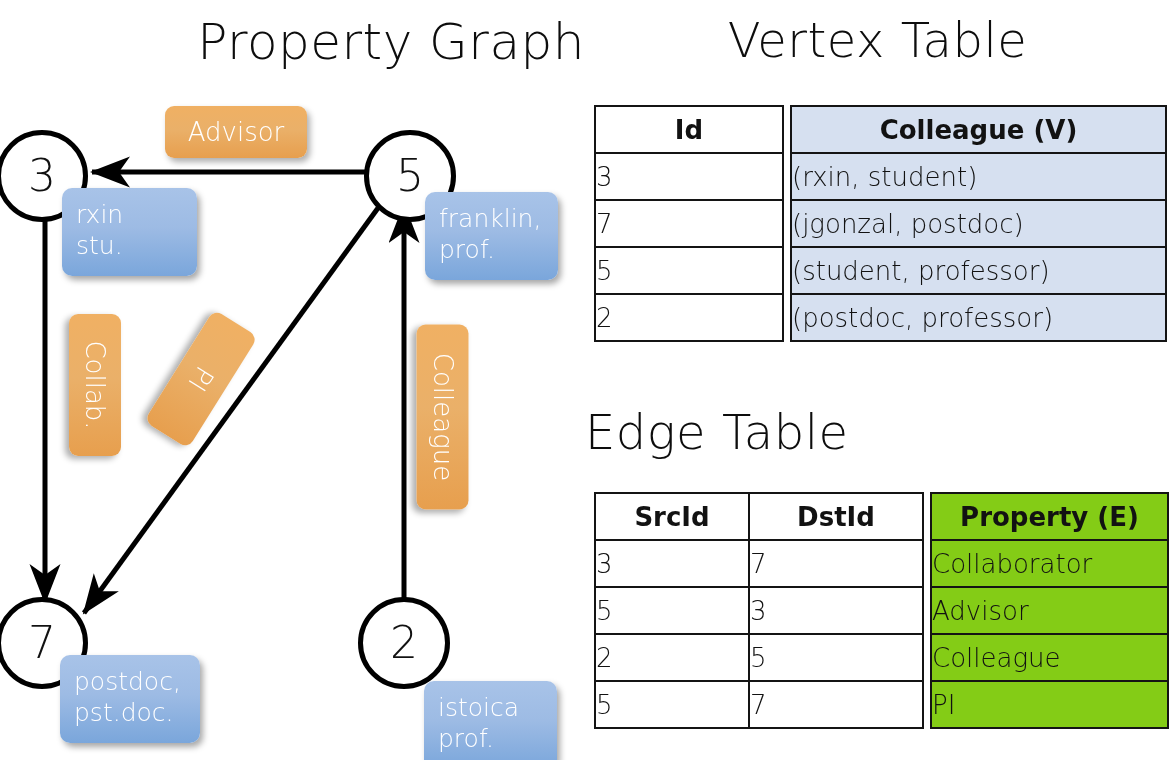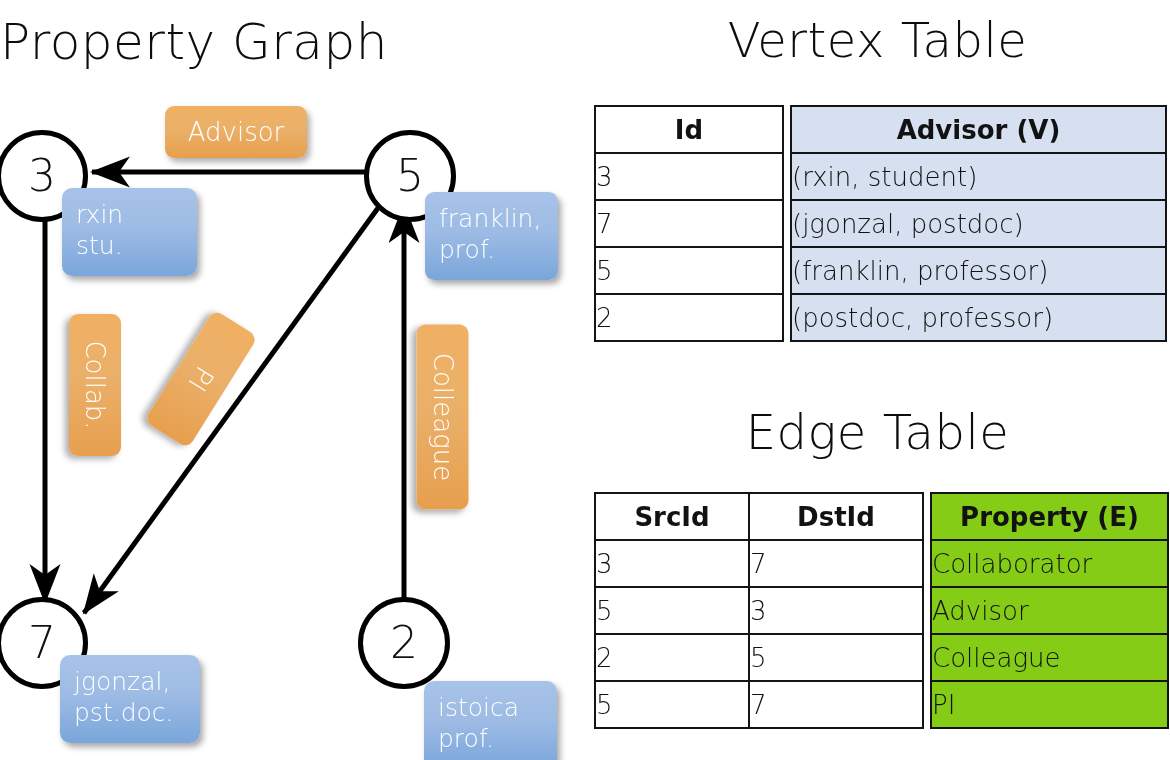--- a/index.html
+++ b/index.html
@@ -21,35 +21,34 @@
     position: absolute;
     font-family: "DejaVu Sans", sans-serif;
     font-weight: 300;
     letter-spacing: 0.5px;
     color: #0d0d0d;
     white-space: nowrap;
   }
   #title-property-graph {
     left: 0; top: 12px;
     width: 585px;
-    text-align: left;
+    text-align: right;
     font-size: 50px;
     line-height: 60px;
   }
   #title-vertex-table {
     left: 585px; top: 10px;
     width: 585px;
     text-align: center;
     font-size: 48px;
     line-height: 60px;
   }
   #title-edge-table {
     left: 585px; top: 402px;
     width: 585px;
-    text-align: center;
     font-size: 48px;
     line-height: 60px;
   }
 
   
   #graph-panel {
     position: absolute;
     left: 0; top: 0;
     width: 585px; height: 760px;
   }
@@ -191,61 +190,61 @@
     <span>7</span>
   </div>
 
   <div class="node" style="left:358px; top:597px; width:92px; height:92px;">
     <span>2</span>
   </div>
 
   <div class="vbox" style="left:62px; top:188px; width:135px; height:88px;">rxin
 stu.</div>
 
-  <div class="vbox" style="left:425px; top:192px; width:133px; height:88px;border-radius:9px;">franklin,
+  <div class="vbox" style="left:425px; top:192px; width:133px; height:88px;">franklin,
 prof.</div>
 
-  <div class="vbox" style="left:60px; top:655px; width:140px; height:88px;">jgonzal,
+  <div class="vbox" style="left:60px; top:655px; width:140px; height:88px;">postdoc,
 pst.doc.</div>
 
   <div class="vbox" style="left:424px; top:657px; width:133px; height:88px;margin-top:24px;">istoica
 prof.</div>
 
   <div class="ebox" style="left:165px; top:106px; width:142px; height:52px;">Advisor</div>
 
   <div class="ebox vert-grad rot90" style="left:24px; top:359px; width:142px; height:52px;">Collab.</div>
 
   <div class="ebox vert-grad rot-pi" style="left:135px; top:353px; width:132px; height:52px;">PI</div>
 
   <div class="ebox vert-grad rot90" style="left:350px; top:391px; width:185px; height:52px;">Colleague</div>
 </div>
 
 <table class="tbl" id="vertex-table">
   <thead>
     <tr>
       <th class="idcol">Id</th>
       <td class="sep-col"></td>
-      <th class="propcol prop-v">Advisor (V)</th>
+      <th class="propcol prop-v">Colleague (V)</th>
     </tr>
   </thead>
   <tbody>
     <tr>
       <td class="idcol">3</td>
       <td class="sep-col"></td>
       <td class="propcol prop-v">(rxin, student)</td>
     </tr>
     <tr>
       <td class="idcol">7</td>
       <td class="sep-col"></td>
       <td class="propcol prop-v">(jgonzal, postdoc)</td>
     </tr>
     <tr>
       <td class="idcol">5</td>
       <td class="sep-col"></td>
-      <td class="propcol prop-v">(franklin, professor)</td>
+      <td class="propcol prop-v">(student, professor)</td>
     </tr>
     <tr>
       <td class="idcol">2</td>
       <td class="sep-col"></td>
       <td class="propcol prop-v">(postdoc, professor)</td>
     </tr>
   </tbody>
 </table>
 
 <table class="tbl" id="edge-table">

